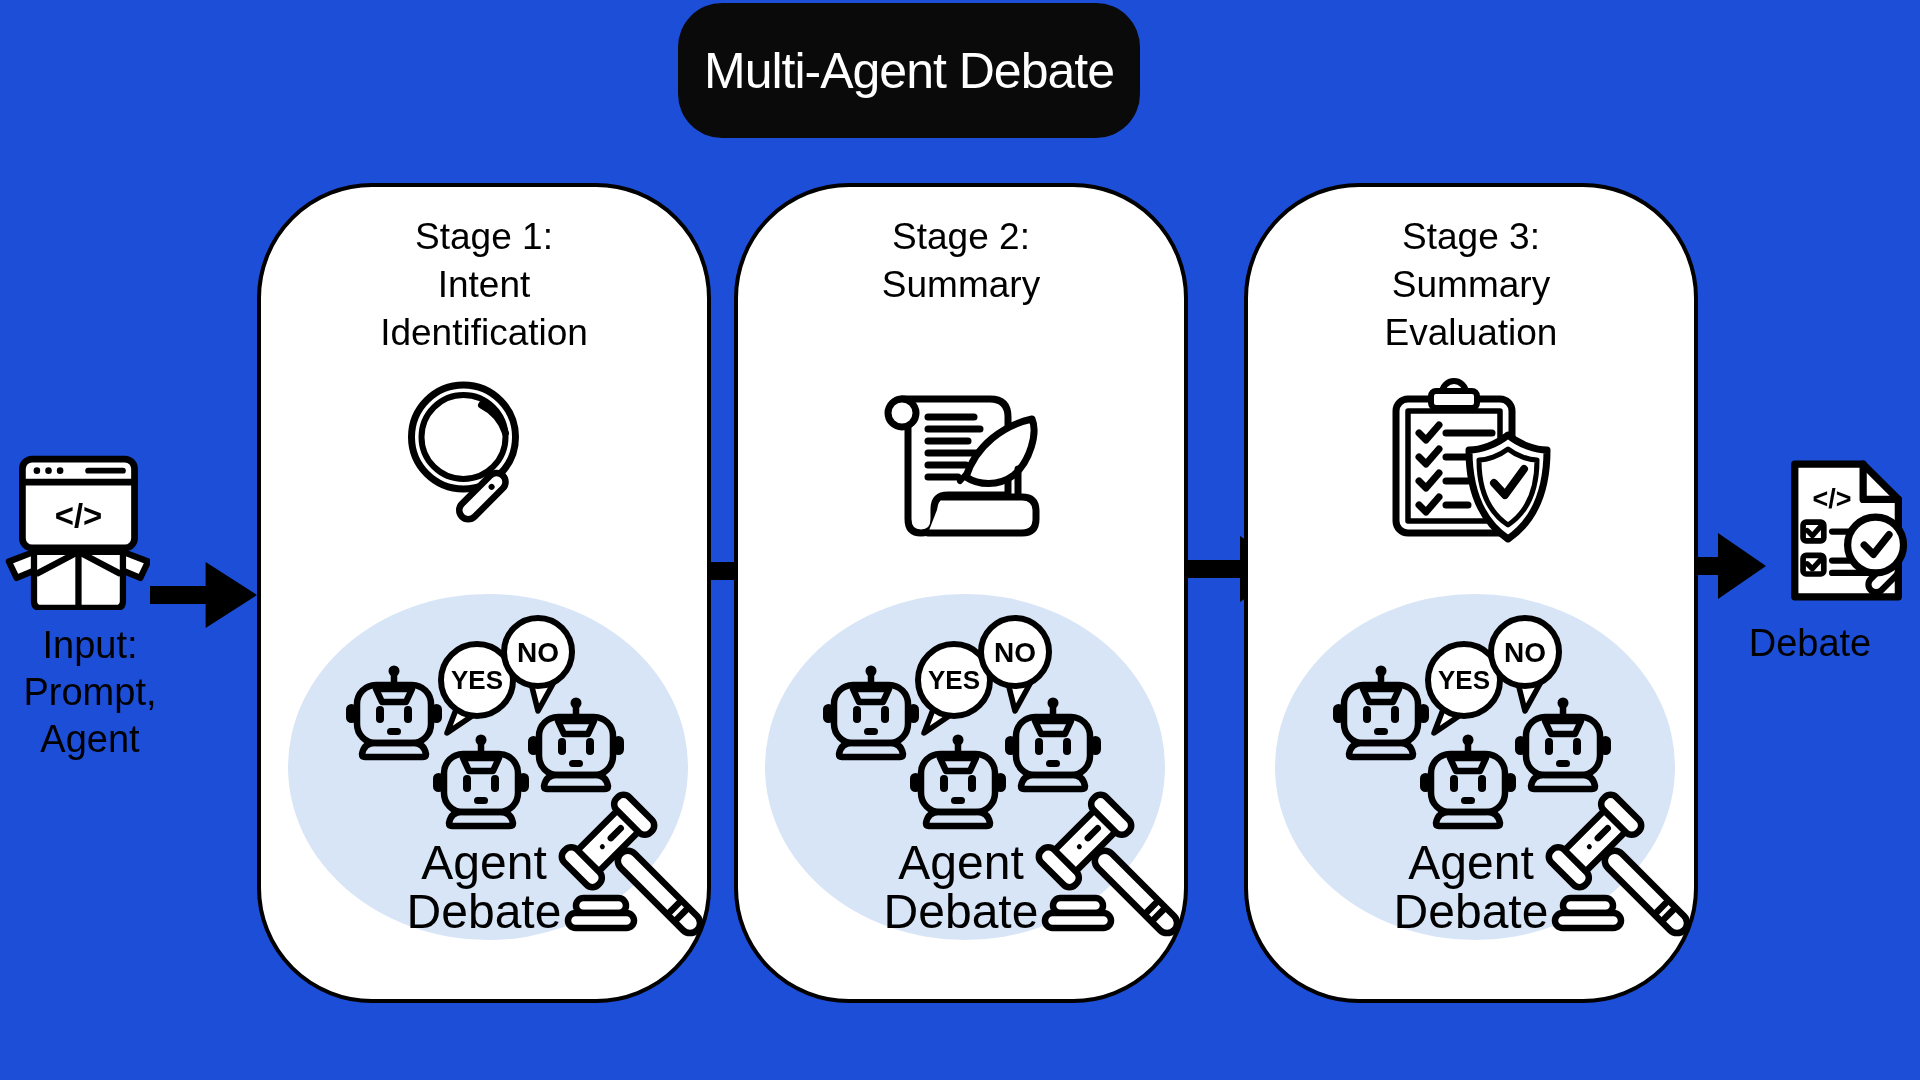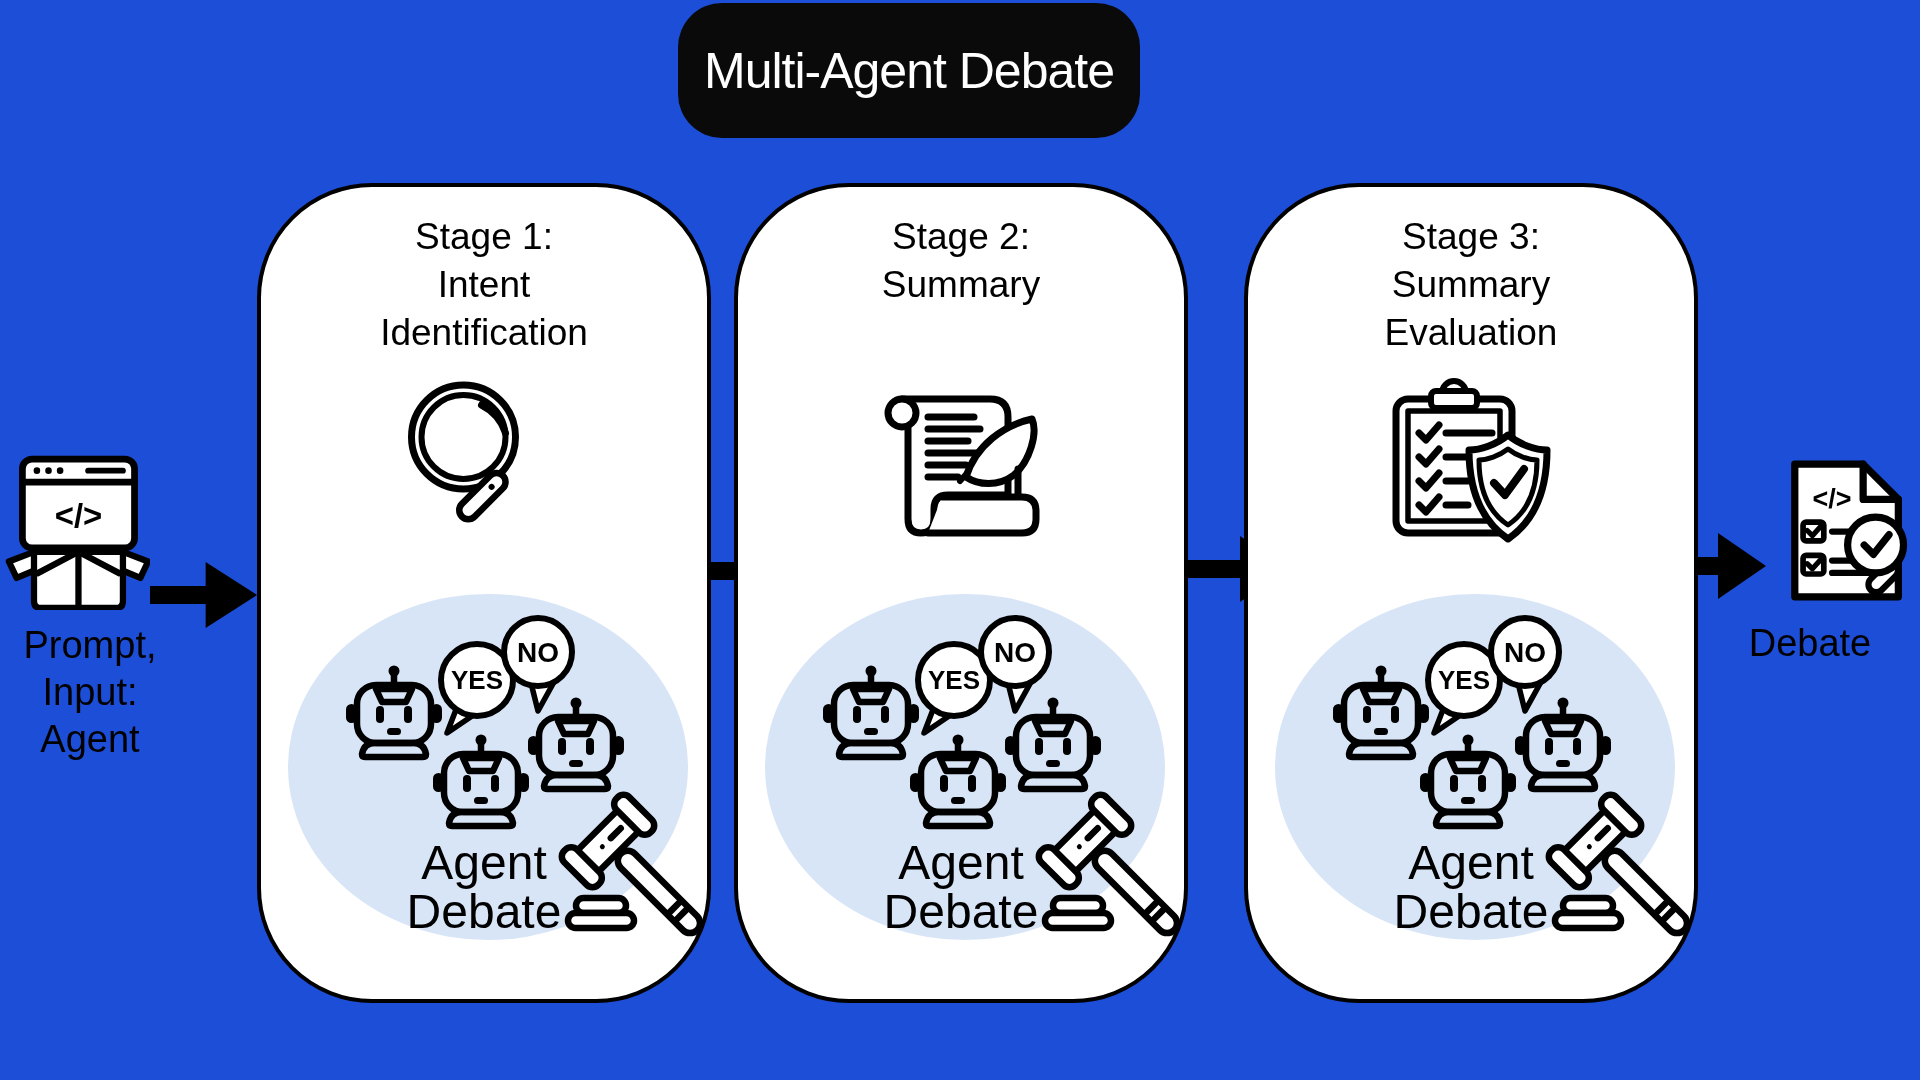--- a/index.html
+++ b/index.html
@@ -91,22 +91,22 @@
     <text x="76" y="74" text-anchor="middle" font-size="34" font-weight="bold">&lt;/&gt;</text>
     <g fill="#fff" stroke="#000" stroke-width="6.5" stroke-linecap="round" stroke-linejoin="round">
       <path d="M30,100 L4,110 L12,127 L36,117 Z"></path>
       <path d="M122,100 L148,110 L140,127 L116,117 Z"></path>
       <path d="M30,100 L122,100 L122,151 Q122,158 115,158 L37,158 Q30,158 30,151 Z"></path>
       <path d="M34,122 L76,100 L118,122" fill="none"></path>
       <line x1="76" y1="104" x2="76" y2="156"></line>
     </g>
   </svg>
   <div class="endpoint-label input-label">
+    <div>Input:</div>
     <div>Prompt,</div>
-    <div>Input:</div>
     <div>Agent</div>
   </div>
 
   <svg class="arrow" style="left:150px;top:562px" width="107" height="66" viewBox="0 0 100 66" preserveAspectRatio="none">
       <use href="#arrow-glyph"></use>
     </svg>
   <svg class="arrow" style="left:709px;top:538px" width="100" height="66" viewBox="0 0 100 66">
       <use href="#arrow-glyph"></use>
     </svg>
   <svg class="arrow" style="left:1188px;top:536px" width="100" height="66" viewBox="0 0 100 66">

